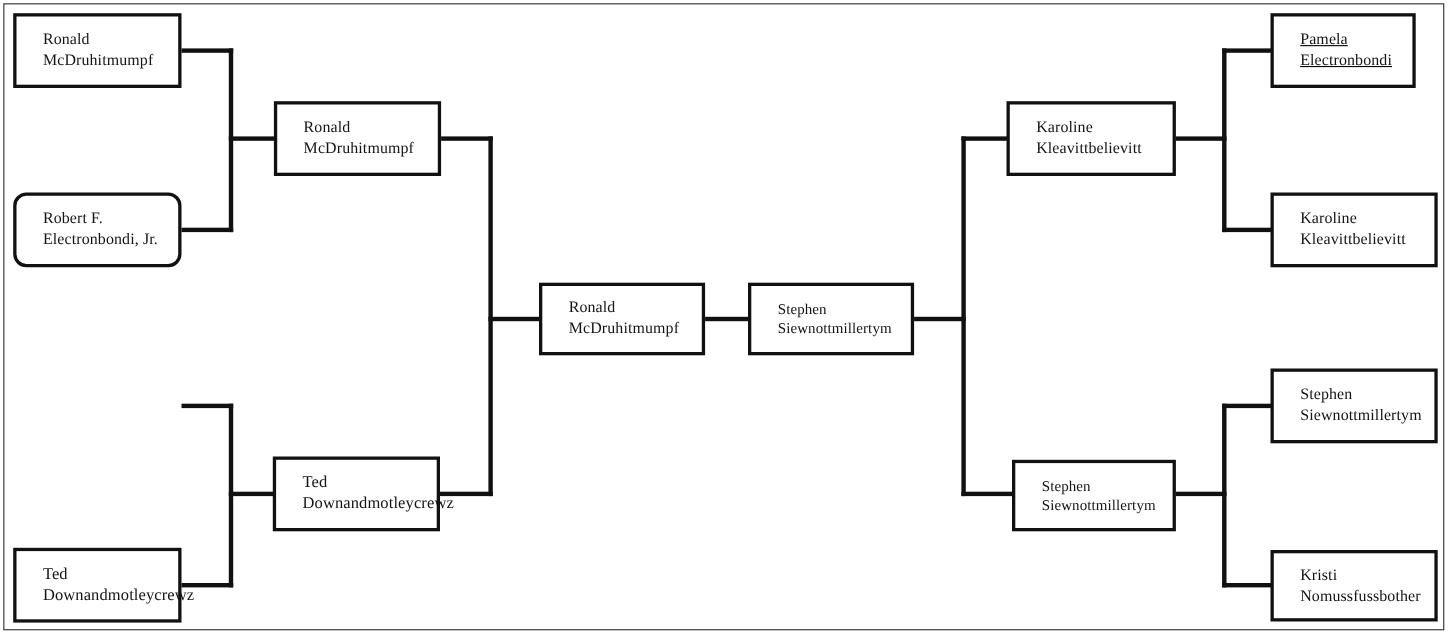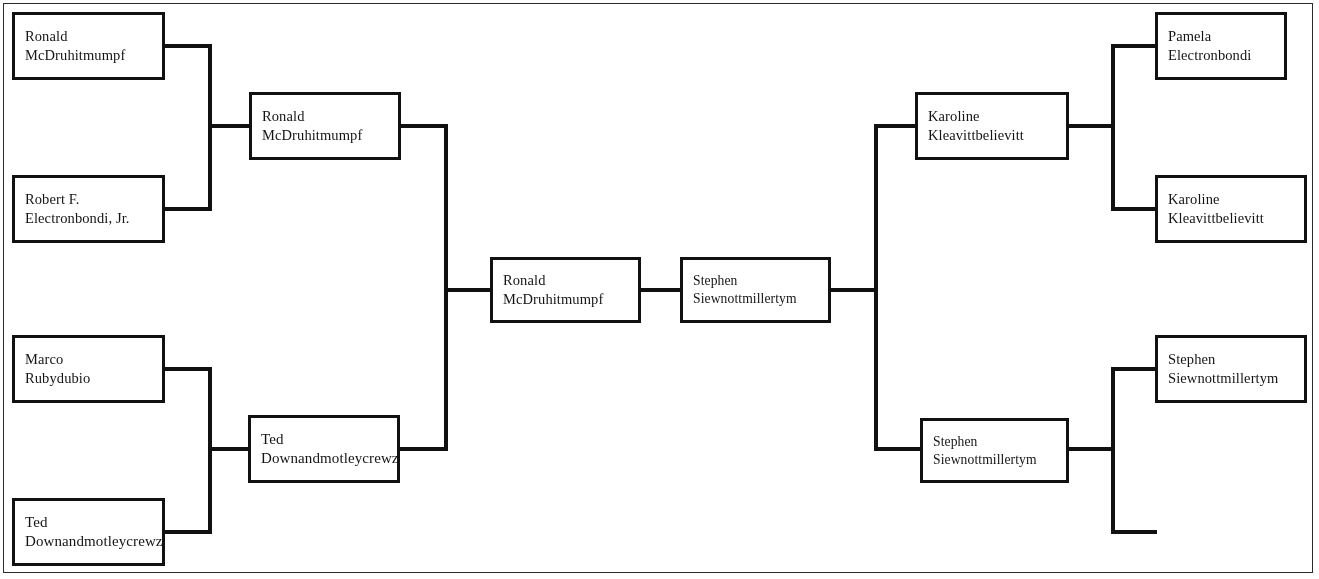--- a/index.html
+++ b/index.html
@@ -26,21 +26,21 @@
   }
   
   .box{
     position:absolute;
     box-sizing:border-box;
     background:#ffffff;
     border:3px solid #111111;
     display:flex;
     flex-direction:column;
     justify-content:center;
-    padding-left:10px;
+    padding-left:24px;
     padding-right:6px;
   }
   .box .ln{
     display:block;
     line-height:1.30;
     color:#141414;
     white-space:nowrap;
     letter-spacing:.1px;
   }
   .sz-normal .ln{font-size:14.5px;}
@@ -63,29 +63,25 @@
 
 <div id="bracket">
 
   <div id="outer-frame"></div>
 
   <div class="box sz-normal" style="left:12px;  top:12px;  width:153px; height:68px;">
     <span class="ln">Ronald</span>
     <span class="ln">McDruhitmumpf</span>
   </div>
 
-  <div class="box sz-normal" style="left:12px;  top:175px; width:153px; height:68px;">
+  <div class="box sz-normal" style="left:12px;  top:175px; width:153px; height:68px;border-radius:12px;">
     <span class="ln">Robert F.</span>
     <span class="ln">Electronbondi, Jr.</span>
   </div>
 
-  <div class="box sz-normal" style="left:12px;  top:335px; width:153px; height:68px;">
-    <span class="ln">Marco</span>
-    <span class="ln">Rubydubio</span>
-  </div>
 
   <div class="box sz-small" style="left:12px;  top:498px; width:153px; height:68px;">
     <span class="ln">Ted</span>
     <span class="ln">Downandmotleycrewz</span>
   </div>
 
   <div class="box sz-normal" style="left:249px; top:92px;  width:152px; height:68px;">
     <span class="ln">Ronald</span>
     <span class="ln">McDruhitmumpf</span>
   </div>
@@ -108,35 +104,39 @@
   <div class="box sz-normal" style="left:915px; top:92px;  width:154px; height:68px;">
     <span class="ln">Karoline</span>
     <span class="ln">Kleavittbelievitt</span>
   </div>
 
   <div class="box sz-mid" style="left:920px; top:418px; width:149px; height:65px;">
     <span class="ln">Stephen</span>
     <span class="ln">Siewnottmillertym</span>
   </div>
 
-  <div class="box sz-normal" style="left:1155px; top:12px;  width:132px; height:68px;">
+  <div class="box sz-normal" style="left:1155px; top:12px;  width:132px; height:68px;text-decoration:underline;">
     <span class="ln">Pamela</span>
     <span class="ln">Electronbondi</span>
   </div>
 
   <div class="box sz-normal" style="left:1155px; top:175px; width:152px; height:68px;">
     <span class="ln">Karoline</span>
     <span class="ln">Kleavittbelievitt</span>
   </div>
 
   <div class="box sz-normal" style="left:1155px; top:335px; width:152px; height:68px;">
     <span class="ln">Stephen</span>
     <span class="ln">Siewnottmillertym</span>
   </div>
 
+  <div class="box sz-normal" style="left:1155px; top:500px; width:152px; height:65px;">
+    <span class="ln">Kristi</span>
+    <span class="ln">Nomussfussbother</span>
+  </div>
 
   <div class="hline" style="left:165px; top:44px;  width:47px;"></div>
   <div class="hline" style="left:165px; top:207px; width:47px;"></div>
   <div class="vline" style="left:208px; top:44px;  height:167px;"></div>
   <div class="hline" style="left:208px; top:124px; width:43px;"></div>
 
   <div class="hline" style="left:165px; top:367px; width:47px;"></div>
   <div class="hline" style="left:165px; top:530px; width:47px;"></div>
   <div class="vline" style="left:208px; top:367px; height:167px;"></div>
   <div class="hline" style="left:208px; top:447px; width:42px;"></div>

